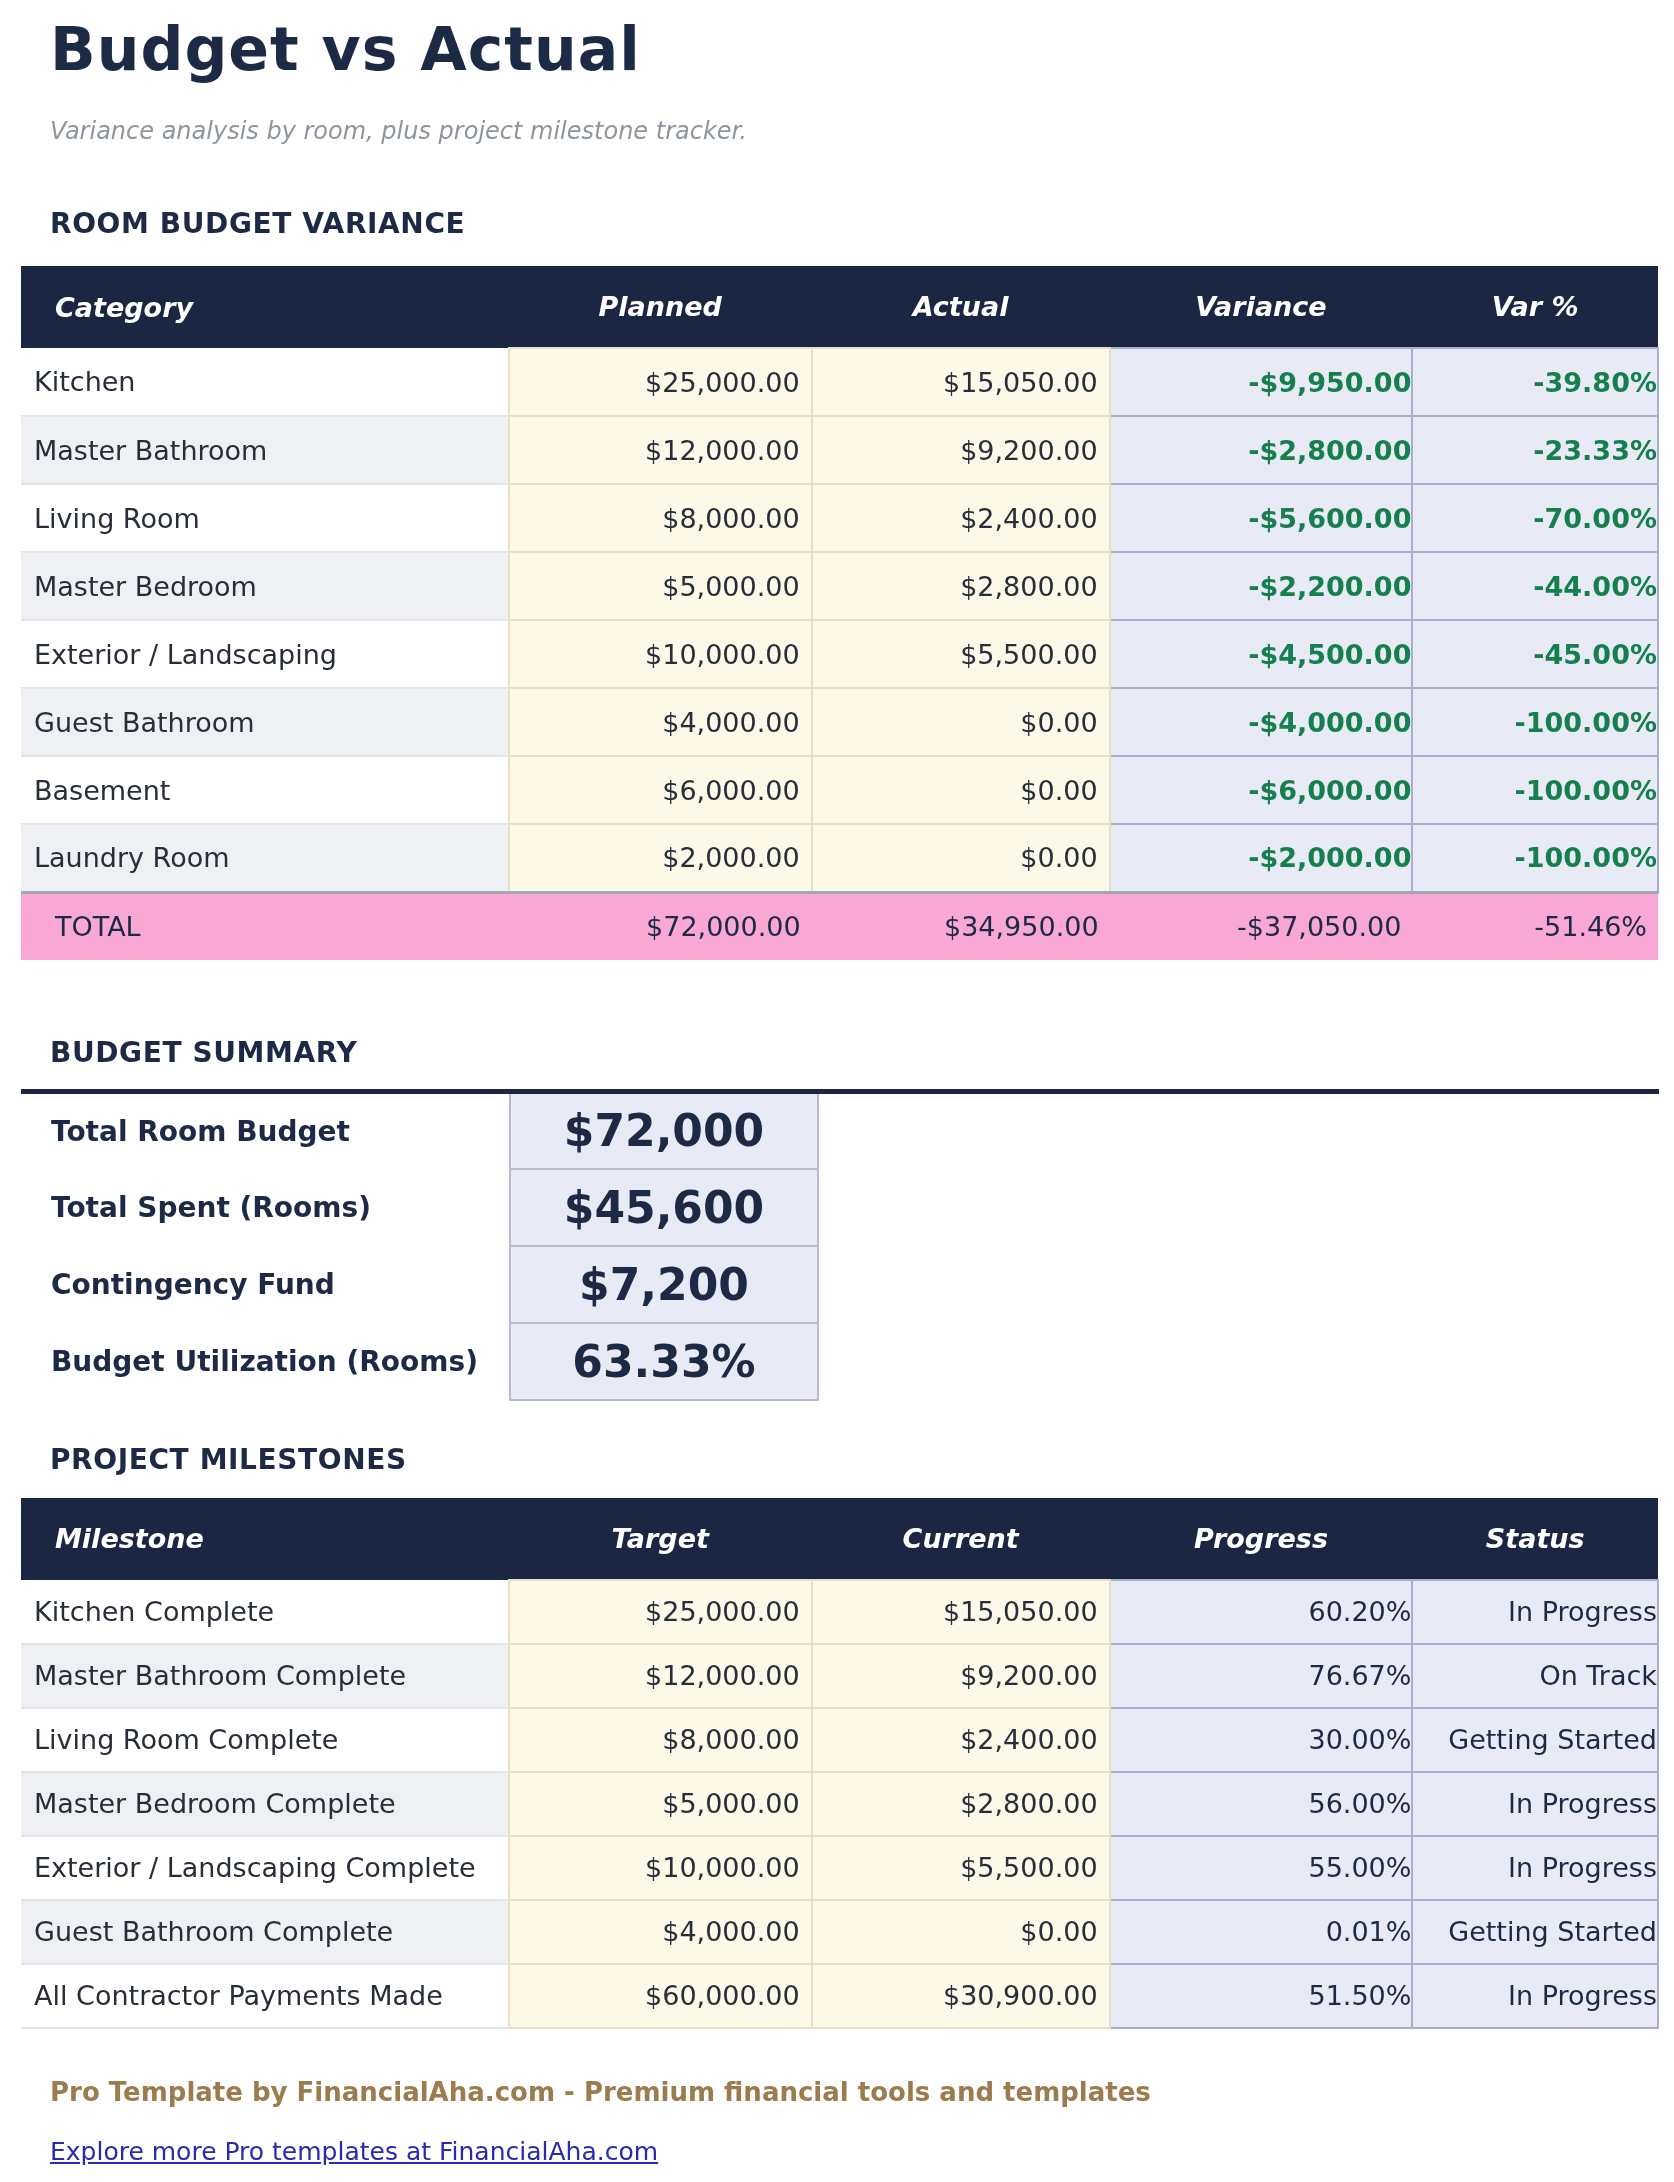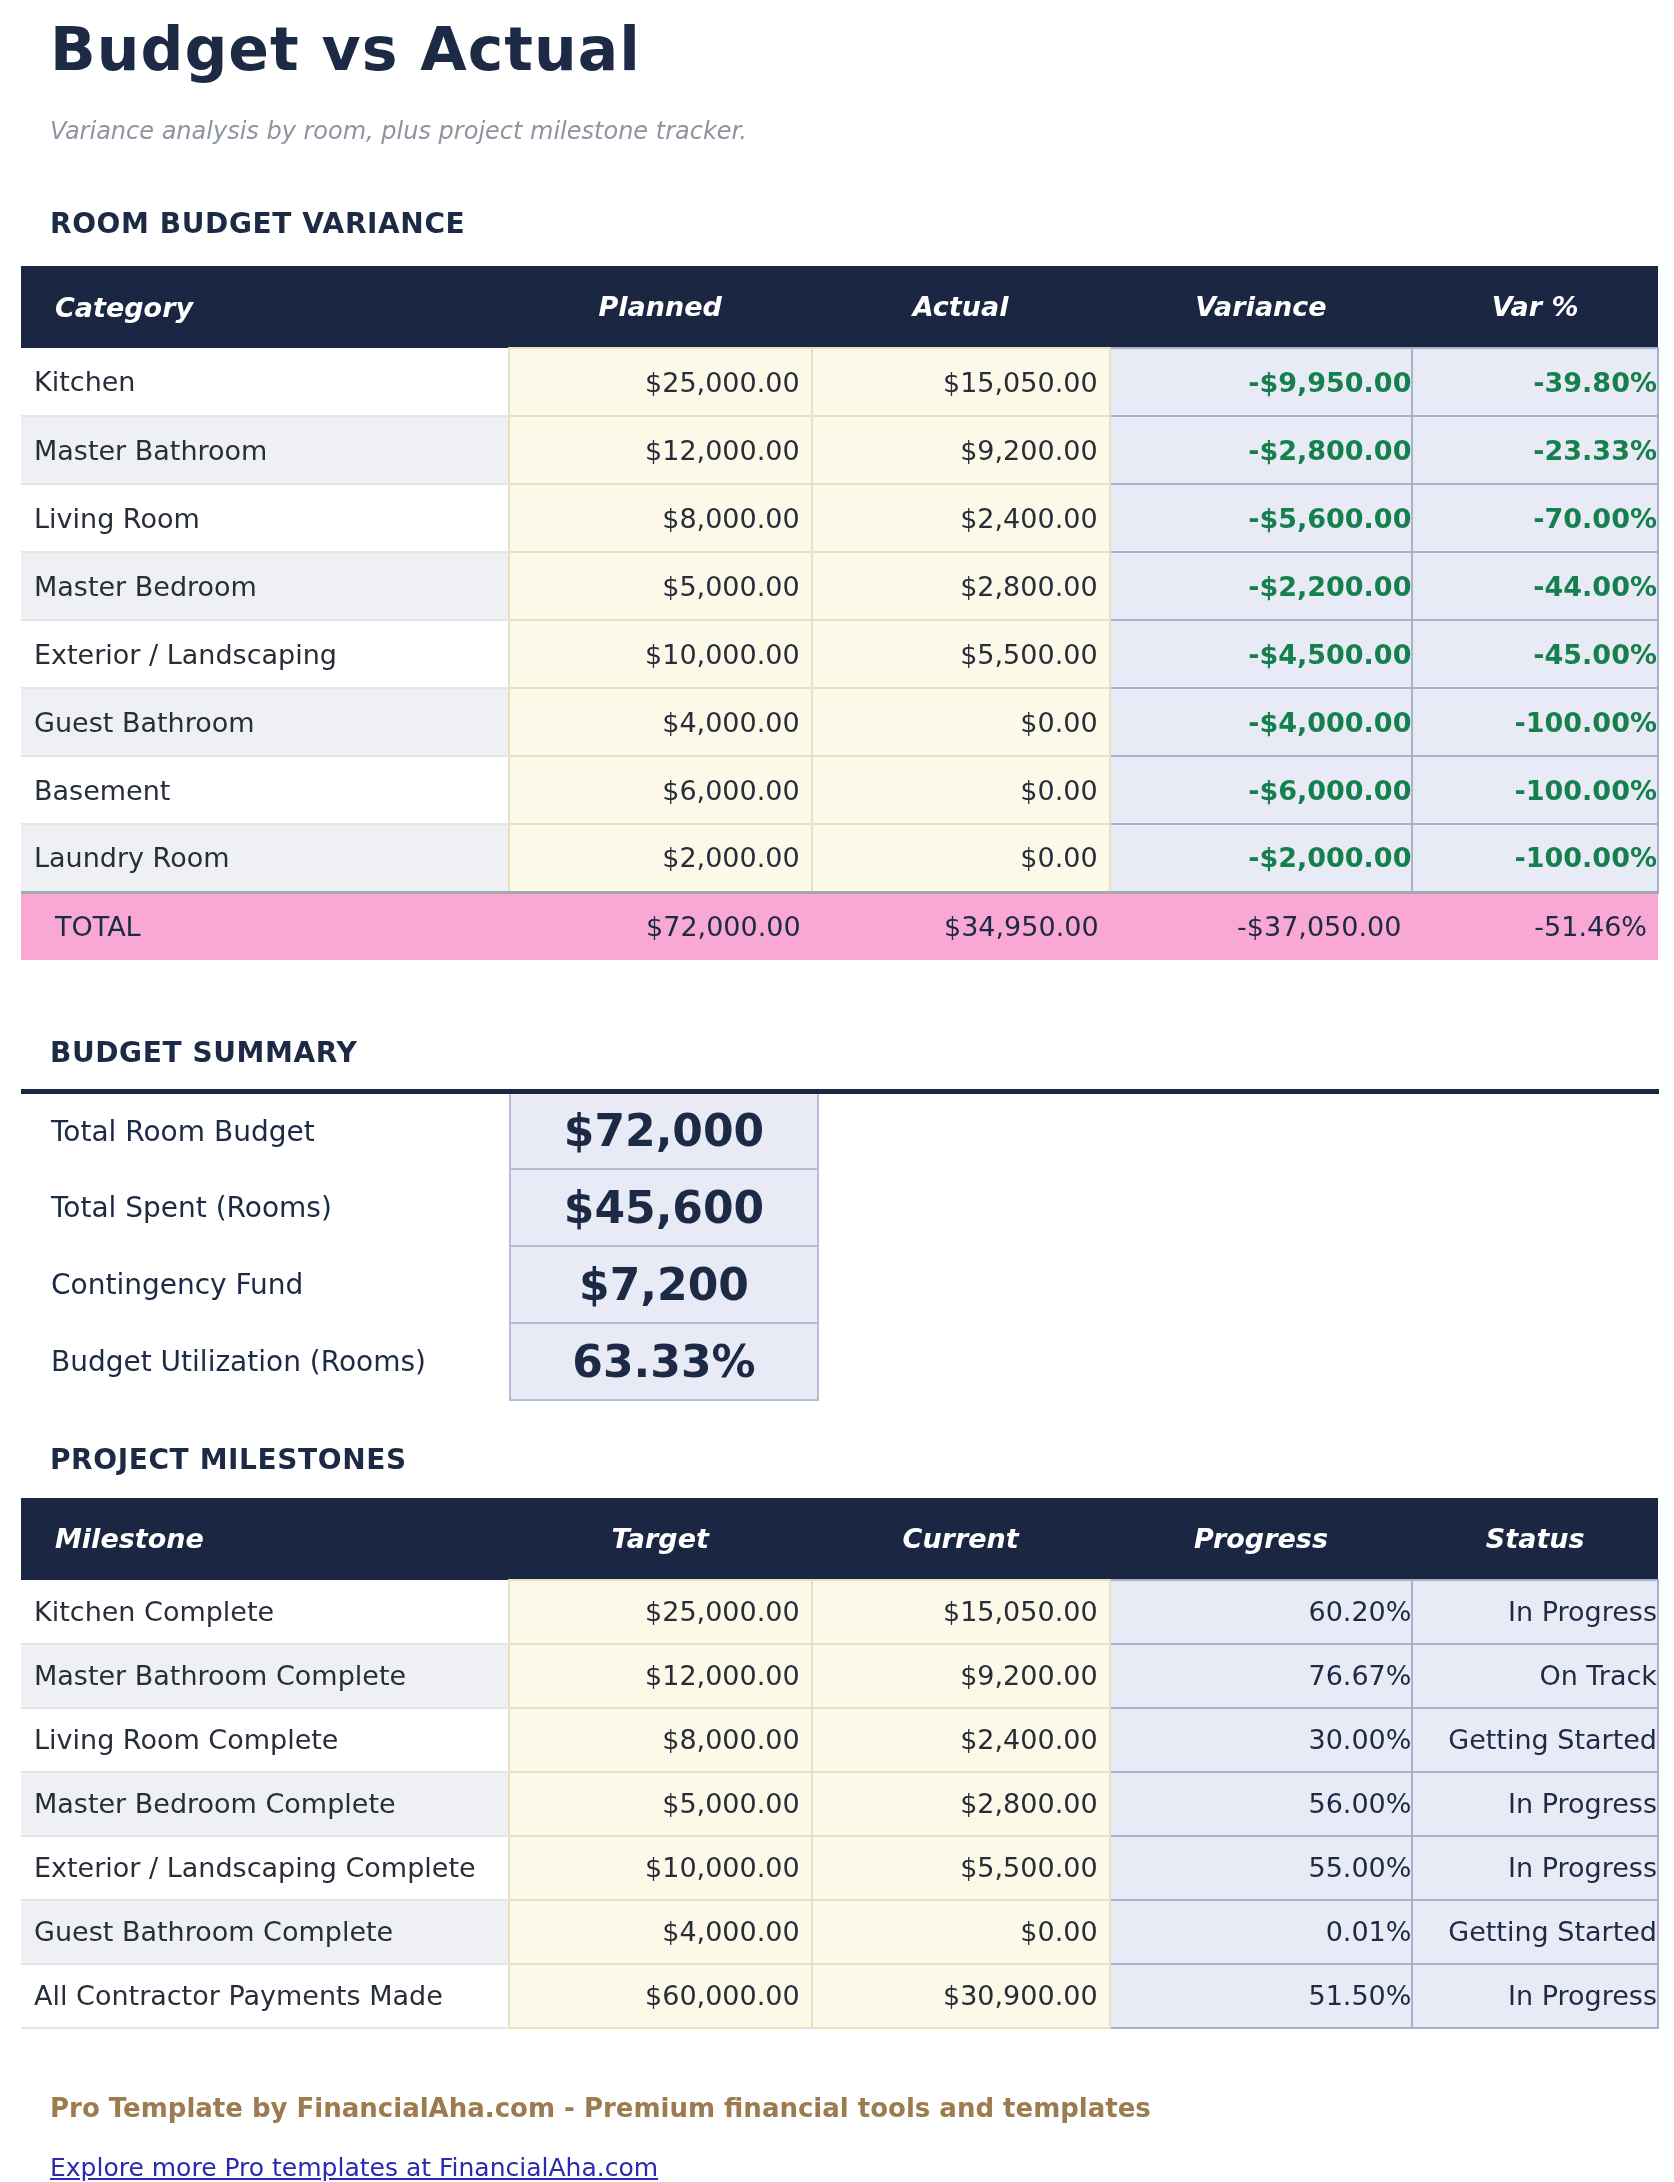--- a/index.html
+++ b/index.html
@@ -73,32 +73,32 @@
 
   
   table.summary{
     margin:20px 16px 0 21px; width:1638px;
     border-collapse:collapse; table-layout:fixed;
     border-top:5px solid var(--c-navy,#1b2742);
   }
   table.summary td{ vertical-align:middle; }
   td.sum-label{
     width:489px; padding-left:30px;
-    font-size:28px; font-weight:normal; color:var(--c-navy-text,#1b2a4a);
+    font-size:28px; font-weight:bold; color:var(--c-navy-text,#1b2a4a);
   }
   td.sum-value{
     width:308px; height:77px; text-align:center;
     background:var(--c-peri,#e8ebf5); border:2px solid #b6bdd3;
     font-size:44px; font-weight:bold; color:var(--c-navy-text,#1b2a4a);
   }
   td.sum-filler{ background:#ffffff; }
 
   
   .footer-tagline{
-    margin:64px 0 0 50px;
+    margin:48px 0 0 50px;
     font-size:26px; font-weight:bold; color:var(--c-tan,#9c7c4e);
   }
   .footer-link{
     display:inline-block; margin:30px 0 0 50px;
     font-size:25px; color:var(--c-link,#2a2ab0); text-decoration:underline;
     cursor:pointer;
   }
 </style>
 </head>
 <body>

